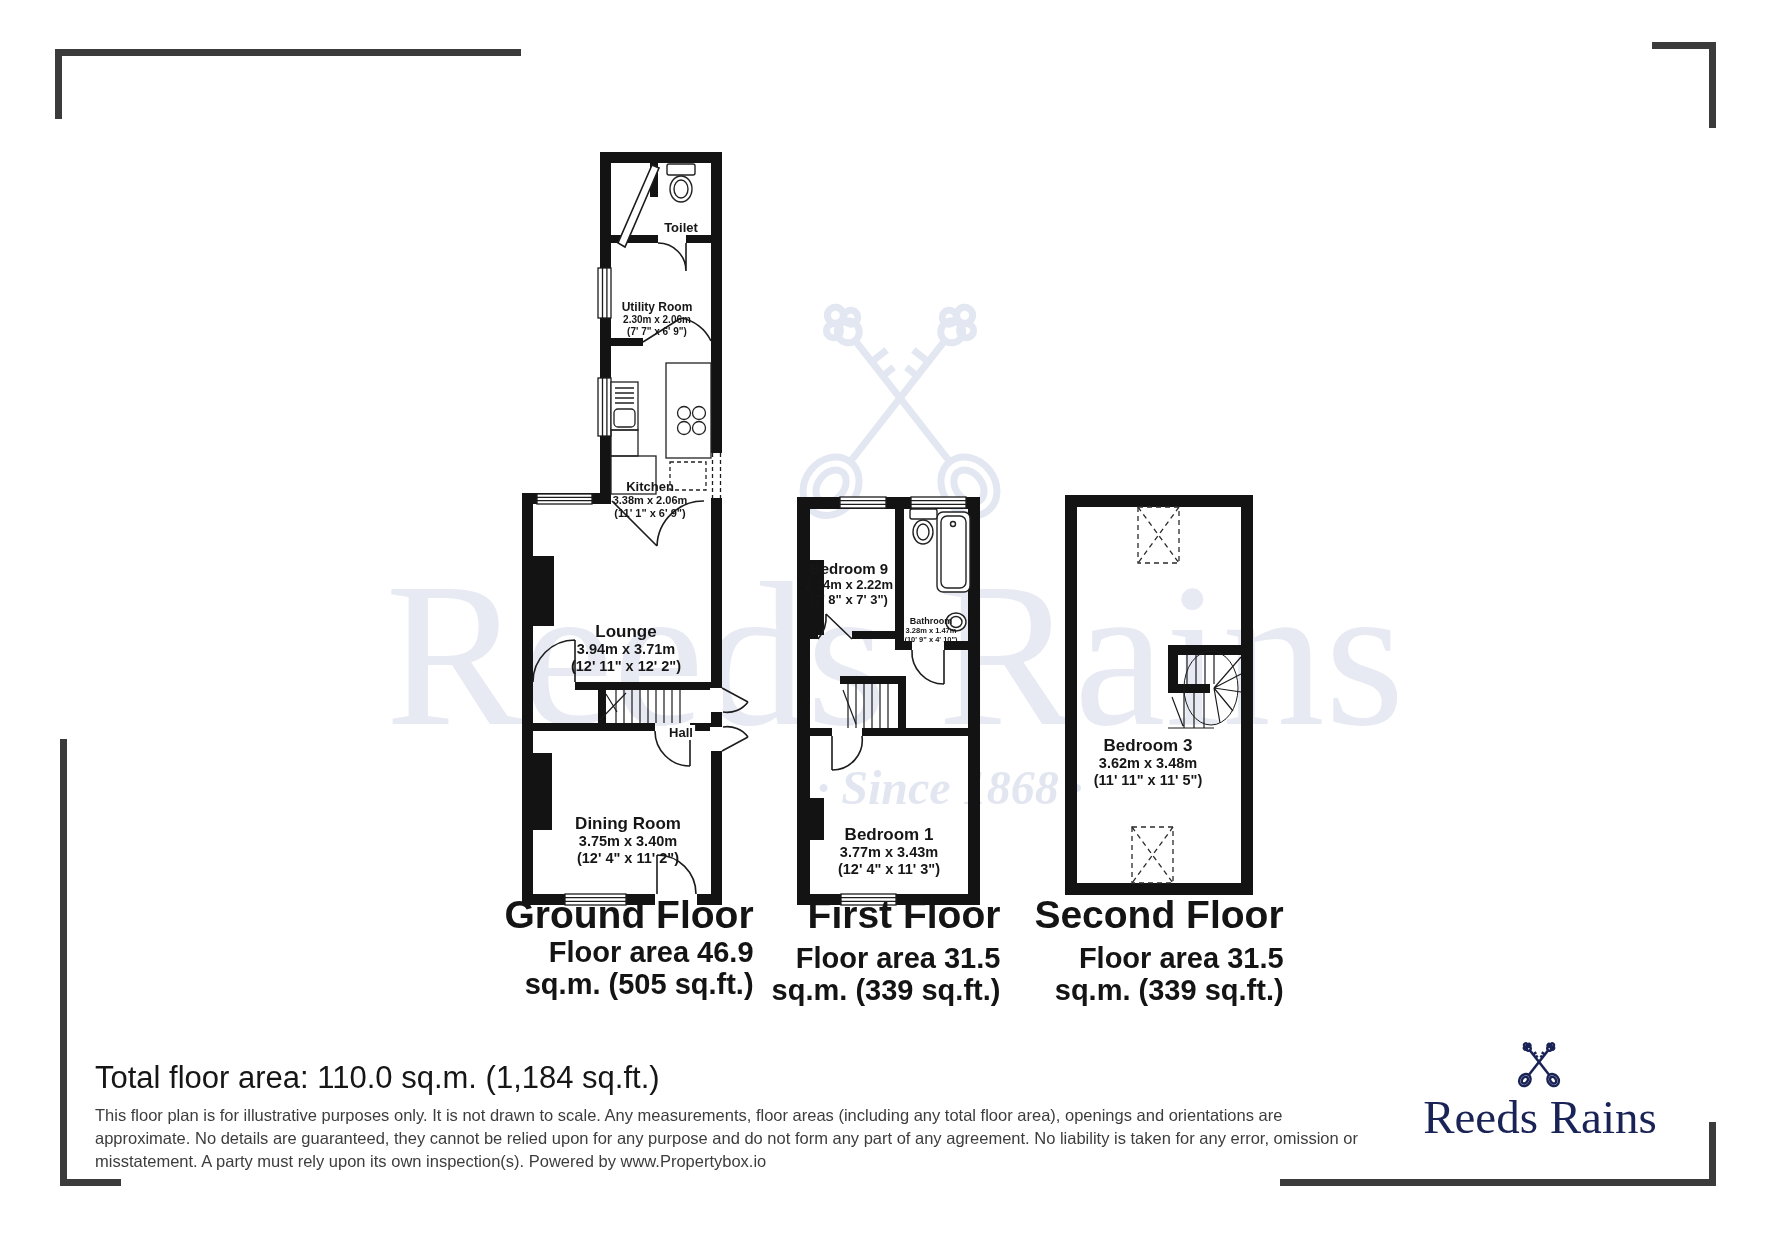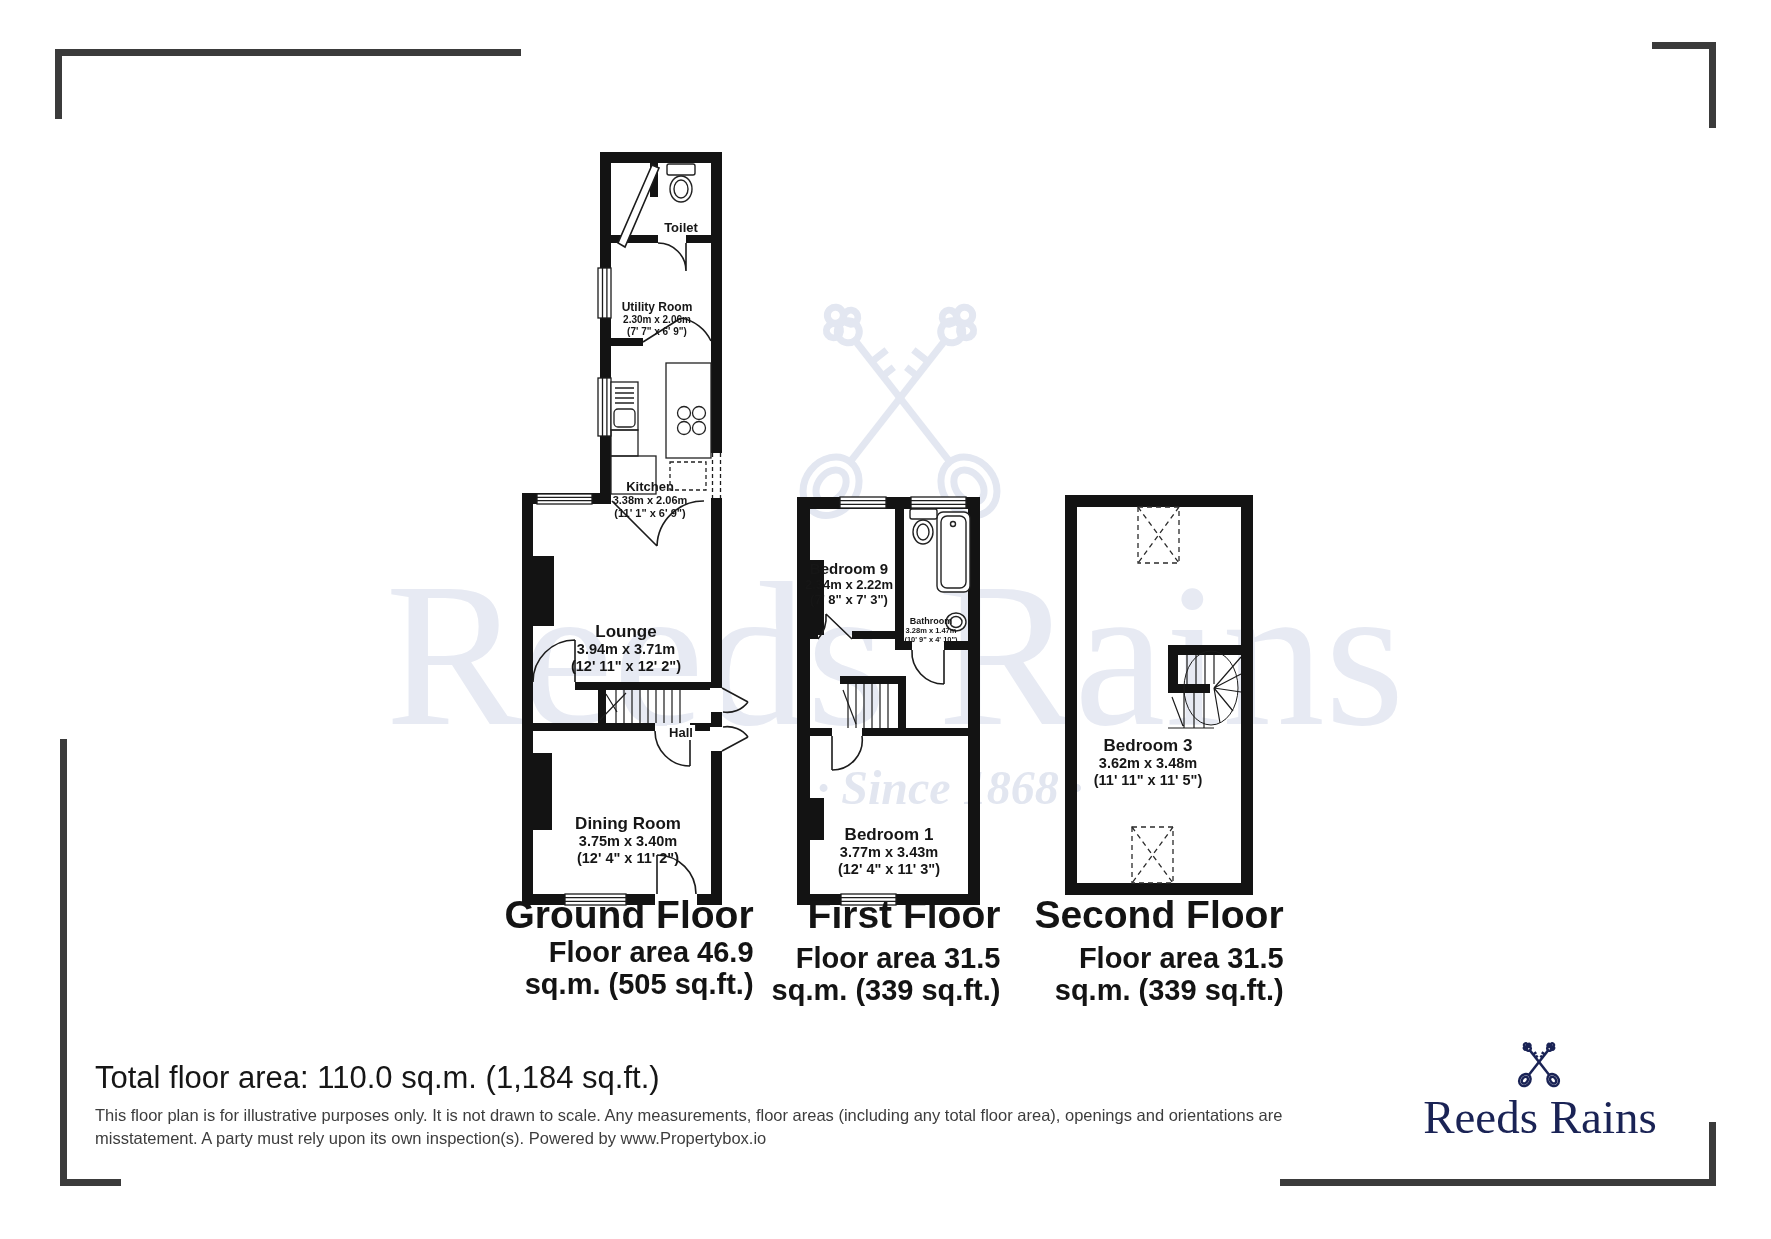--- a/index.html
+++ b/index.html
@@ -298,18 +298,19 @@
   </div>
   <div class="floor-cap" style="left:1159px;top:894px;">
     <div class="floor-name">Second Floor</div>
     <div class="floor-area" style="margin-top:6px;">Floor area 31.5</div>
     <div class="floor-area">sq.m. (339 sq.ft.)</div>
   </div>
 
   <div class="total">Total floor area: 110.0 sq.m. (1,184 sq.ft.)</div>
   <div class="disc">
     <div>This floor plan is for illustrative purposes only. It is not drawn to scale. Any measurements, floor areas (including any total floor area), openings and orientations are</div>
+    <div>approximate. No details are guaranteed, they cannot be relied upon for any purpose and do not form any part of any agreement. No liability is taken for any error, omission or</div>
     <div>misstatement. A party must rely upon its own inspection(s). Powered by www.Propertybox.io</div>
   </div>
 
   <div class="logo-text">Reeds Rains</div>
 
 </div>
 
 </body></html>

